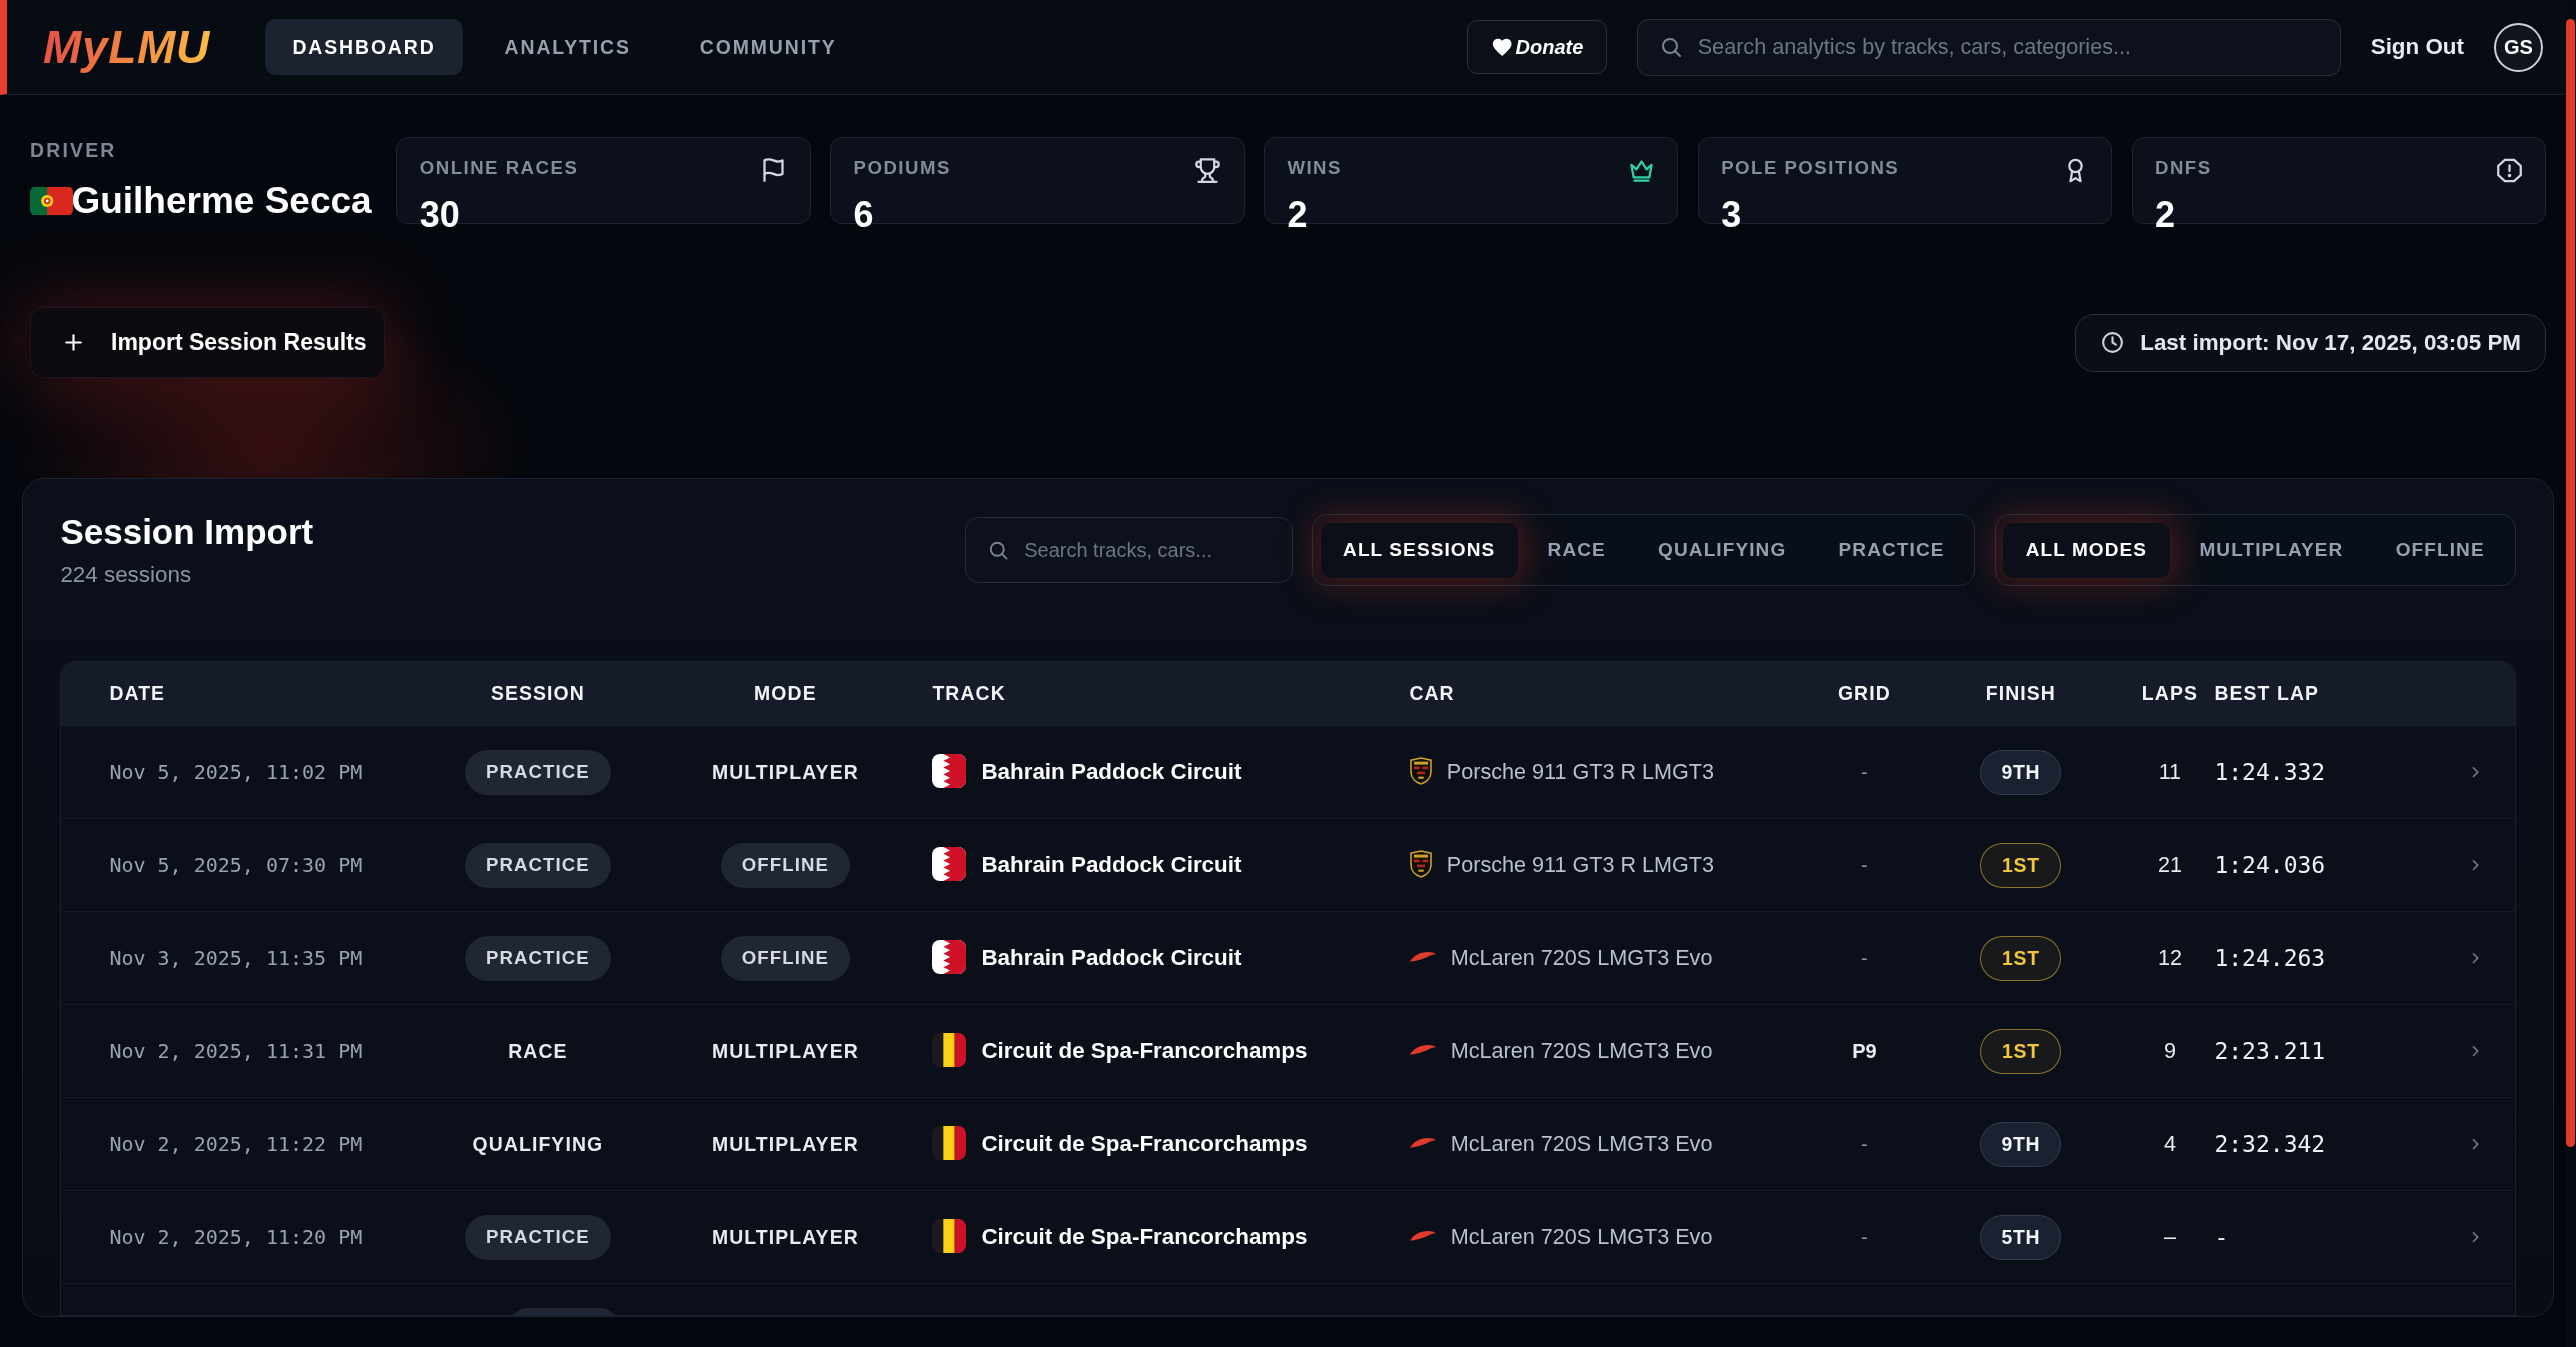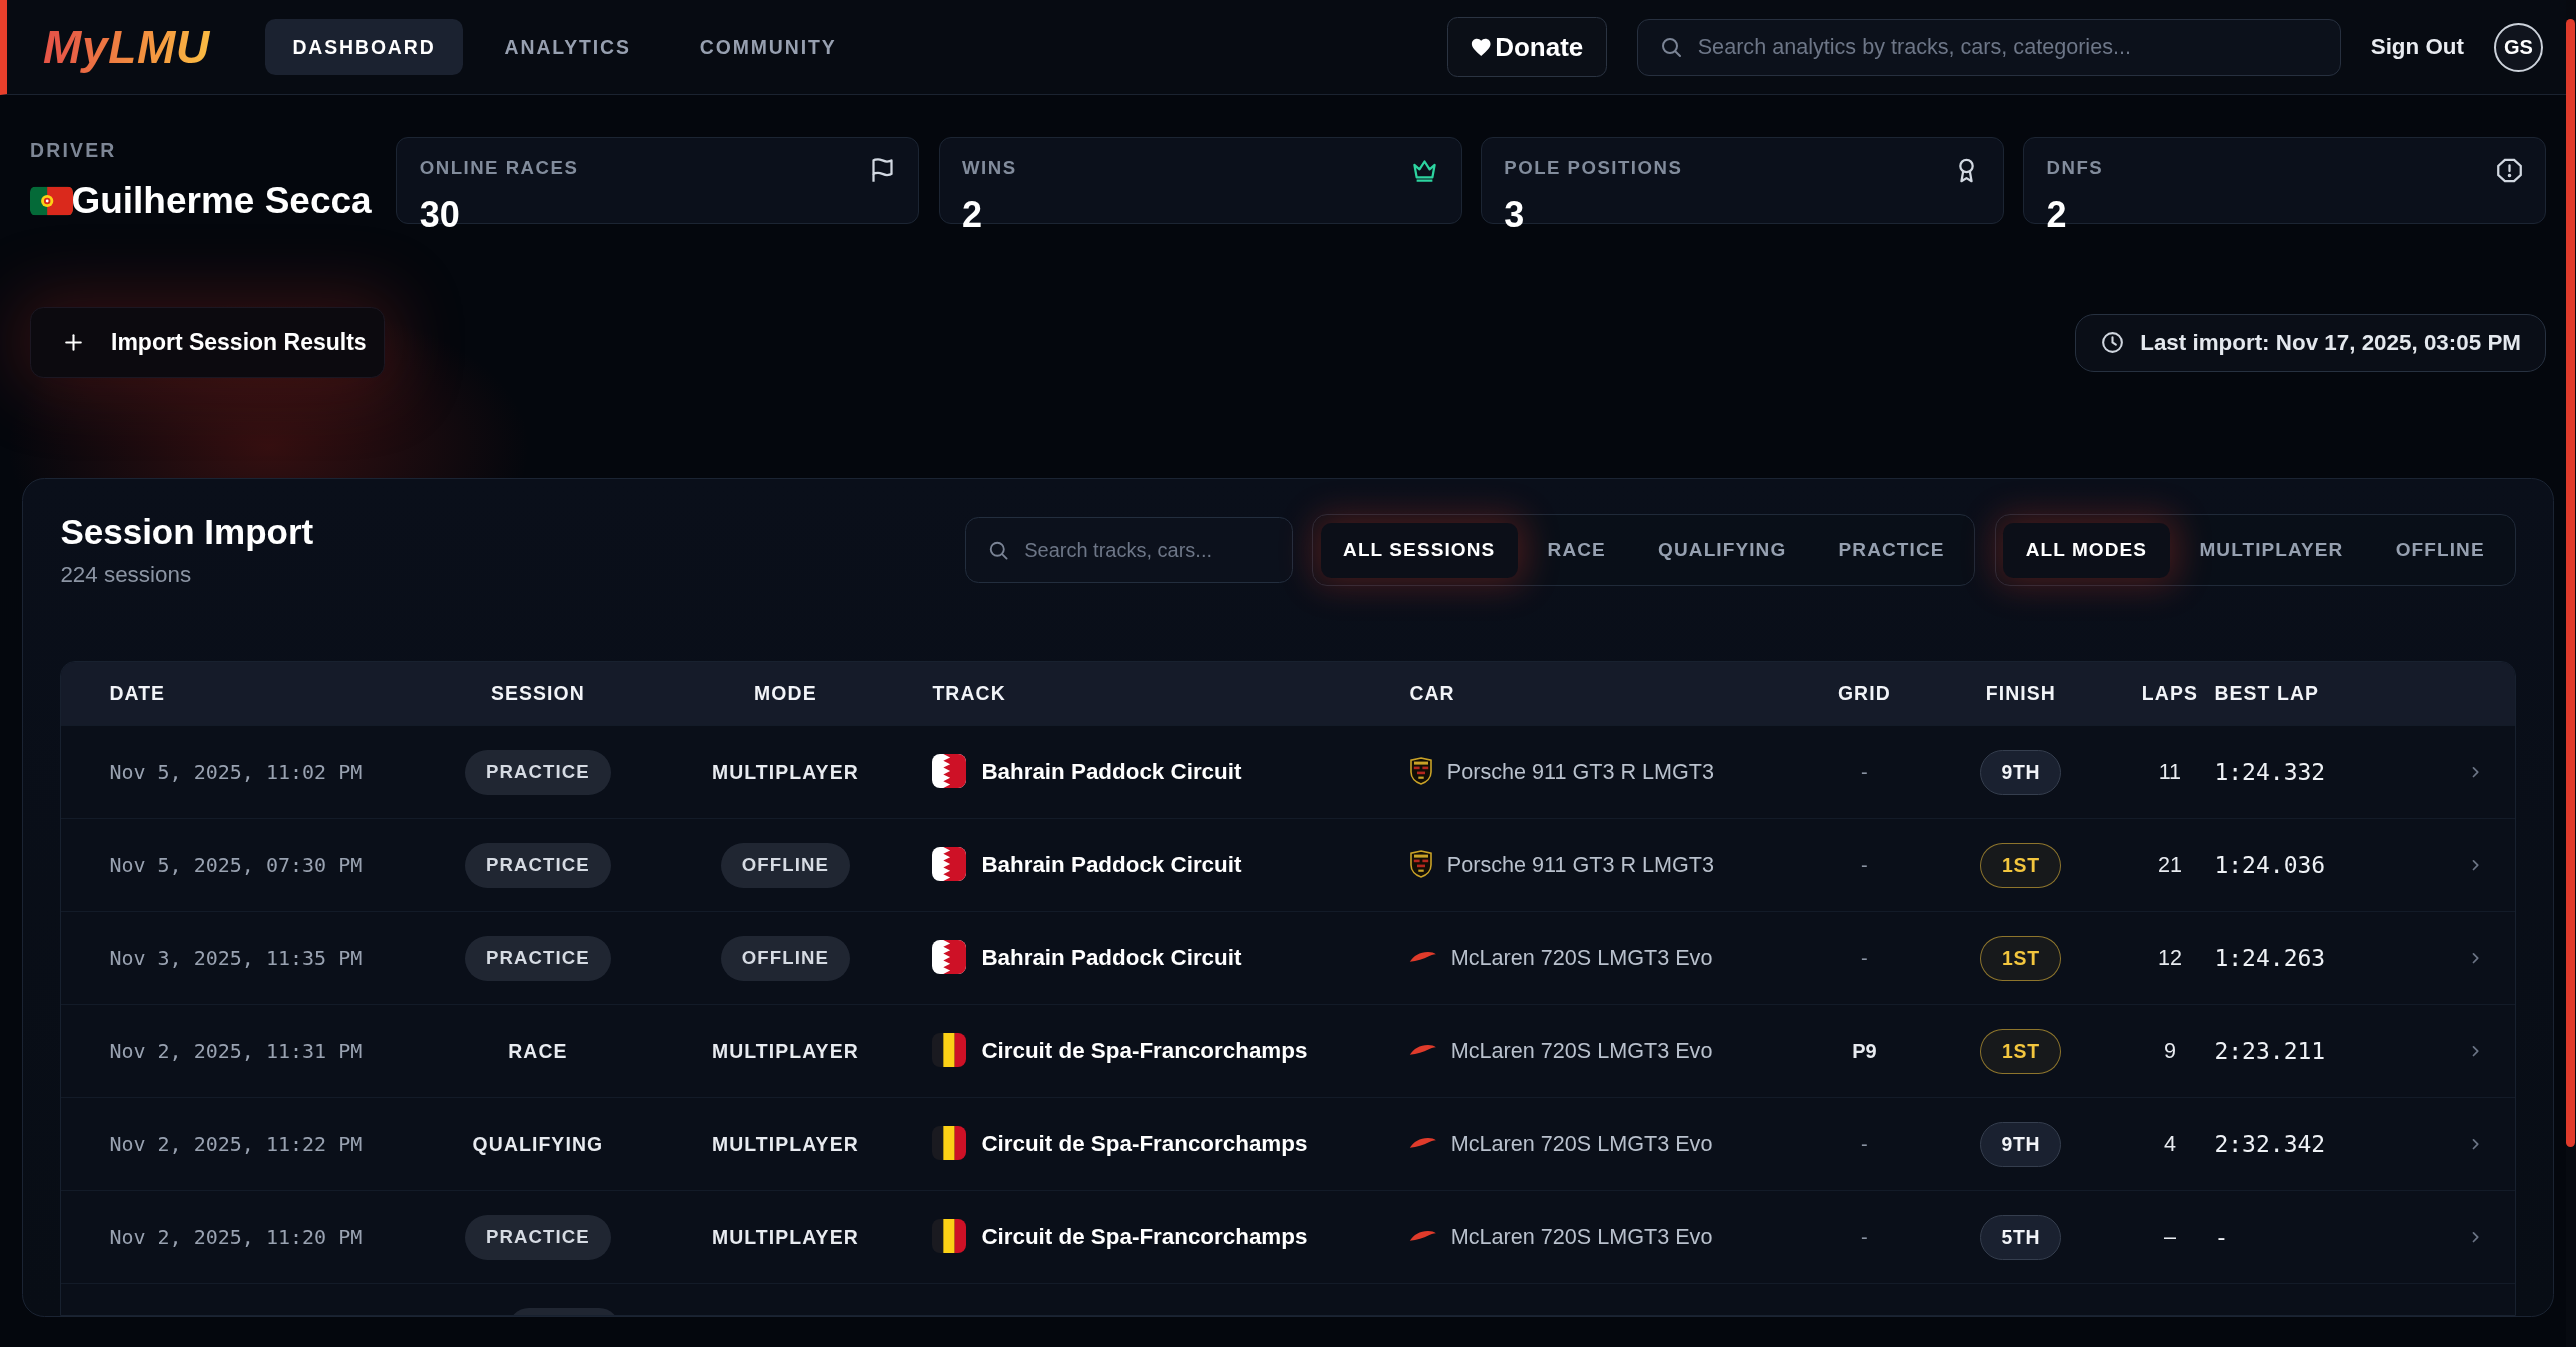--- a/index.html
+++ b/index.html
@@ -24,21 +24,21 @@
   .nav-tabs { display:flex; align-items:center; gap:15px; margin-left:45px; }
   .nav-tab {
     font-size:19.4px; font-weight:700; letter-spacing:1.9px; color:#97a0b0;
     padding:16.4px 27px; border-radius:10.4px; cursor:pointer; white-space:nowrap;
   }
   .nav-tab.active { background:#1b2230; color:#ffffff; }
   .nav-right { margin-left:auto; display:flex; align-items:center; gap:30px; }
   .donate-btn {
     display:flex; align-items:center; cursor:pointer;
     border:1.5px solid #2b3442; border-radius:10.4px; background:#0b0f17;
-    padding:13.4px 22.4px; font-size:26px; font-weight:700; color:#ffffff;
+    padding:13.4px 22.4px; font-size:20px; font-weight:700; color:#ffffff;font-style:italic;
   }
   .donate-btn svg { width:22.4px; height:22.4px; color:#ffffff; }
   .nav-search {
     display:flex; align-items:center; gap:15px; width:704px; height:57px;
     border:1.5px solid #27303f; border-radius:12px; background:#0c111b; padding:0 21px;
   }
   .nav-search svg { width:24px; height:24px; color:#7b8495; flex:none; }
   .nav-search input {
     flex:1; background:transparent; border:none; outline:none;
     font-size:21.6px; color:#dfe3ea; font-family:"Liberation Sans",sans-serif;
@@ -227,20 +227,32 @@
         <span class="driver-name">Guilherme Secca</span>
       </div>
     </div>
 
   <div class="stat-card">
         <div class="stat-label">ONLINE RACES</div>
         <div class="stat-value">30</div>
         <div class="stat-icon "><svg viewBox="0 0 24 24" width="100%" height="100%" fill="none" stroke="currentColor" stroke-width="2" stroke-linejoin="round">
             <path d="M4 15s1-1 4-1 5 2 8 2 4-1 4-1V3s-1 1-4 1-5-2-8-2-4 1-4 1z"></path>
             <line x1="4" y1="22" x2="4" y2="15"></line>
+          </svg></div>
+      </div>
+      <div class="stat-card">
+        <div class="stat-label">PODIUMS</div>
+        <div class="stat-value">6</div>
+        <div class="stat-icon "><svg viewBox="0 0 24 24" width="100%" height="100%" fill="none" stroke="currentColor" stroke-width="2" stroke-linecap="round" stroke-linejoin="round">
+            <path d="M6 9H4.5a2.5 2.5 0 0 1 0-5H6"></path>
+            <path d="M18 9h1.5a2.5 2.5 0 0 0 0-5H18"></path>
+            <path d="M4 22h16"></path>
+            <path d="M10 14.66V17c0 .55-.47.98-.97 1.21C7.85 18.75 7 20.24 7 22"></path>
+            <path d="M14 14.66V17c0 .55.47.98.97 1.21C16.15 18.75 17 20.24 17 22"></path>
+            <path d="M18 2H6v7a6 6 0 0 0 12 0V2Z"></path>
           </svg></div>
       </div>
       <div class="stat-card">
         <div class="stat-label">WINS</div>
         <div class="stat-value">2</div>
         <div class="stat-icon green"><svg viewBox="0 0 24 24" width="100%" height="100%" fill="none" stroke="currentColor" stroke-width="2" stroke-linejoin="round">
             <path d="M3 7l4.5 4L12 4l4.5 7L21 7l-2 11H5L3 7z"></path>
             <line x1="5" y1="21" x2="19" y2="21"></line>
           </svg></div>
       </div>

